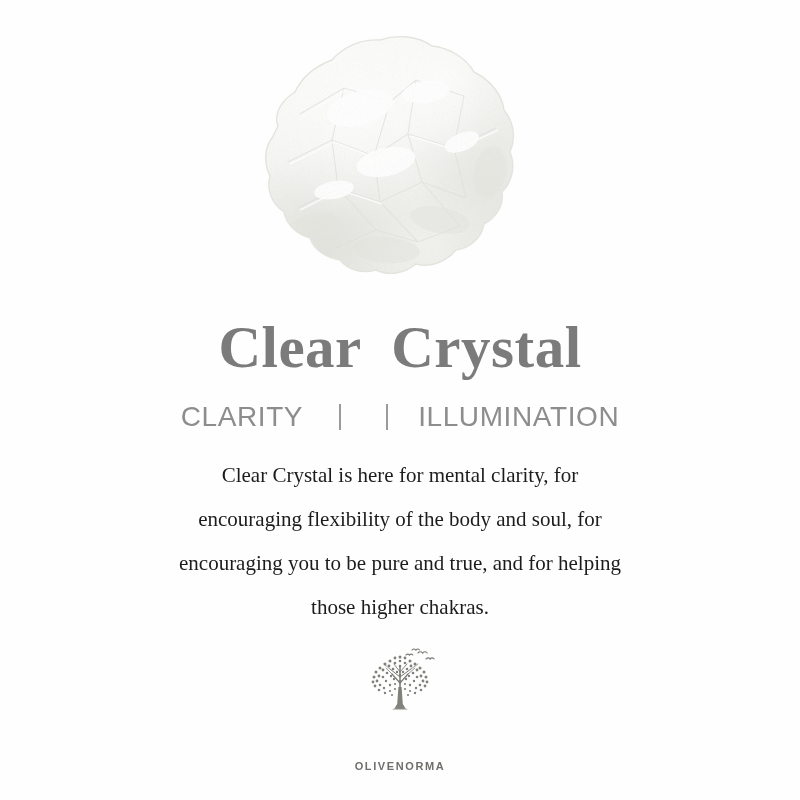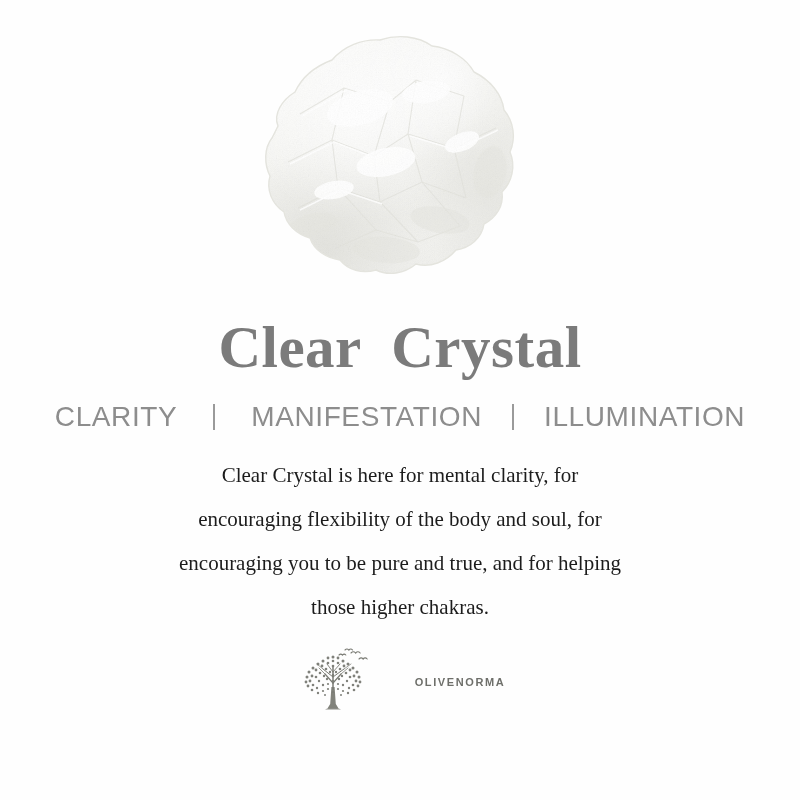--- a/index.html
+++ b/index.html
@@ -93,20 +93,21 @@
     font-size: 21px;
     color: #1c1c1c;
     line-height: 44px;
   }
   .description .line { display: block; white-space: nowrap; }
 
   
   .brand {
     margin-top: 18px;
     display: flex;
+    flex-direction: column;
     align-items: center;
     gap: 44px;
   }
   .brand-mark {
     width: 76px;
     height: 68px;
   }
   .brand-mark svg { display: block; width: 100%; height: 100%; }
   .brand-name {
     margin-top: 2px;
@@ -242,21 +243,20 @@
                  Z" fill="none" stroke="#e4e4de" stroke-width="1.4"></path>
       </svg>
     </div>
   </div>
 
   <h1 class="title">Clear  Crystal</h1>
 
   <div class="subtitle">
     <span class="kw">CLARITY</span>
     <span class="sep wide"></span>
-    <span class="kw">MANIFESTATION</span>
     <span class="sep tight"></span>
     <span class="kw">ILLUMINATION</span>
   </div>
 
   <div class="description">
     <span class="line">Clear Crystal is here for mental clarity, for</span>
     <span class="line">encouraging flexibility of the body and soul, for</span>
     <span class="line">encouraging you to be pure and true, and for helping</span>
     <span class="line">those higher chakras.</span>
   </div>

